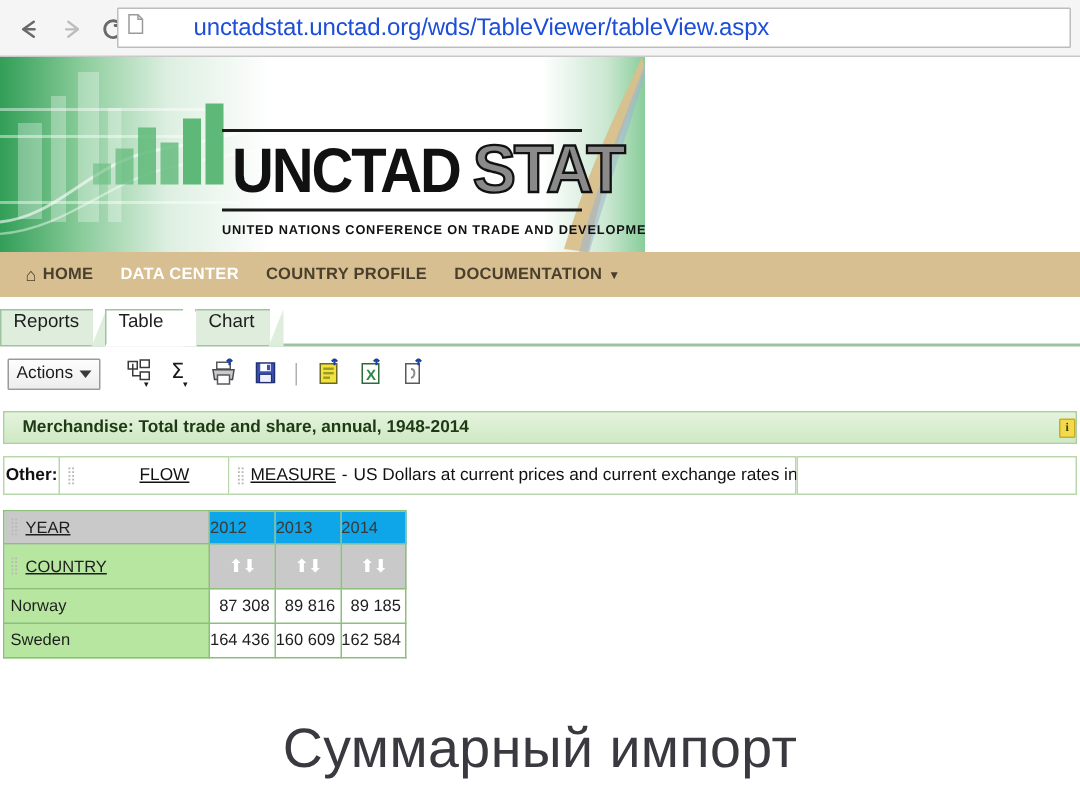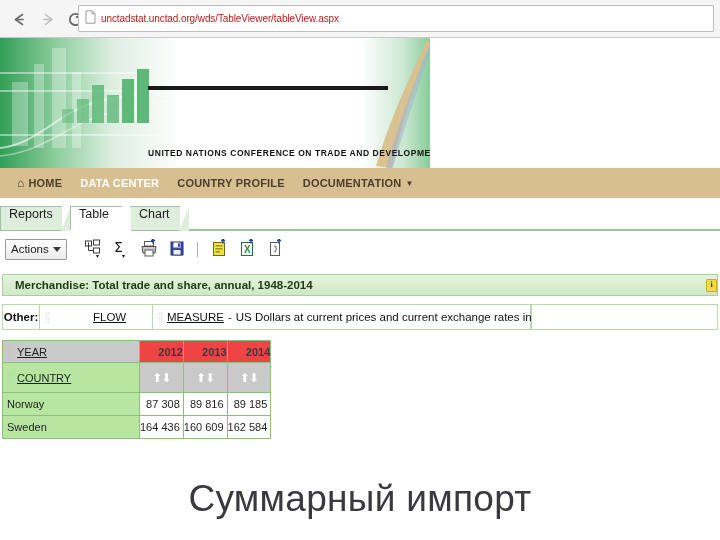--- a/index.html
+++ b/index.html
@@ -46,24 +46,25 @@
     background: #ffffff;
     border: 1px solid #bdbdbd;
     border-radius: 1px;
     box-sizing: border-box;
     display: flex;
     align-items: center;
     padding-left: 6px;
   }
   #url-doc-icon { flex: 0 0 auto; margin-right: 5px; }
   #url-text {
-    font-size: 10px;
-    color: #b91c1c;
+    font-size: 16px;
+    color: #1d4ed8;
     white-space: nowrap;
     letter-spacing: -0.1px;
+    margin-left: 28px;
   }
 
   
   #site-banner {
     position: absolute;
     left: 0; top: 38px;
     width: 430px; height: 130px;
     overflow: hidden;
     background: #ffffff;
   }
@@ -392,24 +393,24 @@
     height: 100%;
   }
   .dim-label {
     text-decoration: underline;
     cursor: pointer;
     font-size: 11px;
     color: #1e1e1e;
   }
   .year-head {
     width: 41px; height: 22px;
-    background: #ef4444;
-    text-align: right;
+    background: #0ea5e9;
+    text-align: left;
     color: #3a3a3a;
-    font-weight: bold;
+    font-weight: normal;
     font-size: 11px;
   }
   .sort-head {
     width: 41px; height: 30px;
     background: #c9c9c9;
     text-align: center;
     cursor: pointer;
   }
   .sort-arrows {
     color: #ffffff;
@@ -510,20 +511,23 @@
     <i style="height:14px; opacity:.55"></i>
     <i style="height:24px; opacity:.7"></i>
     <i style="height:38px; opacity:.85"></i>
     <i style="height:28px; opacity:.8"></i>
     <i style="height:44px"></i>
     <i style="height:54px"></i>
   </div>
 
   <div id="logo-wordmark">
     <div id="logo-rule-top"></div>
+    <div id="logo-main-text">
+      <span class="unctad">UNCTAD</span><span class="stat">STAT</span>
+    </div>
     <div id="logo-rule-bottom"></div>
   </div>
   <div id="logo-subtitle">UNITED NATIONS CONFERENCE ON TRADE AND DEVELOPMENT</div>
 </div>
 
 <div id="top-nav">
   <div class="navitem">
     <span id="home-glyph">⌂</span>
     <span>HOME</span>
   </div>

